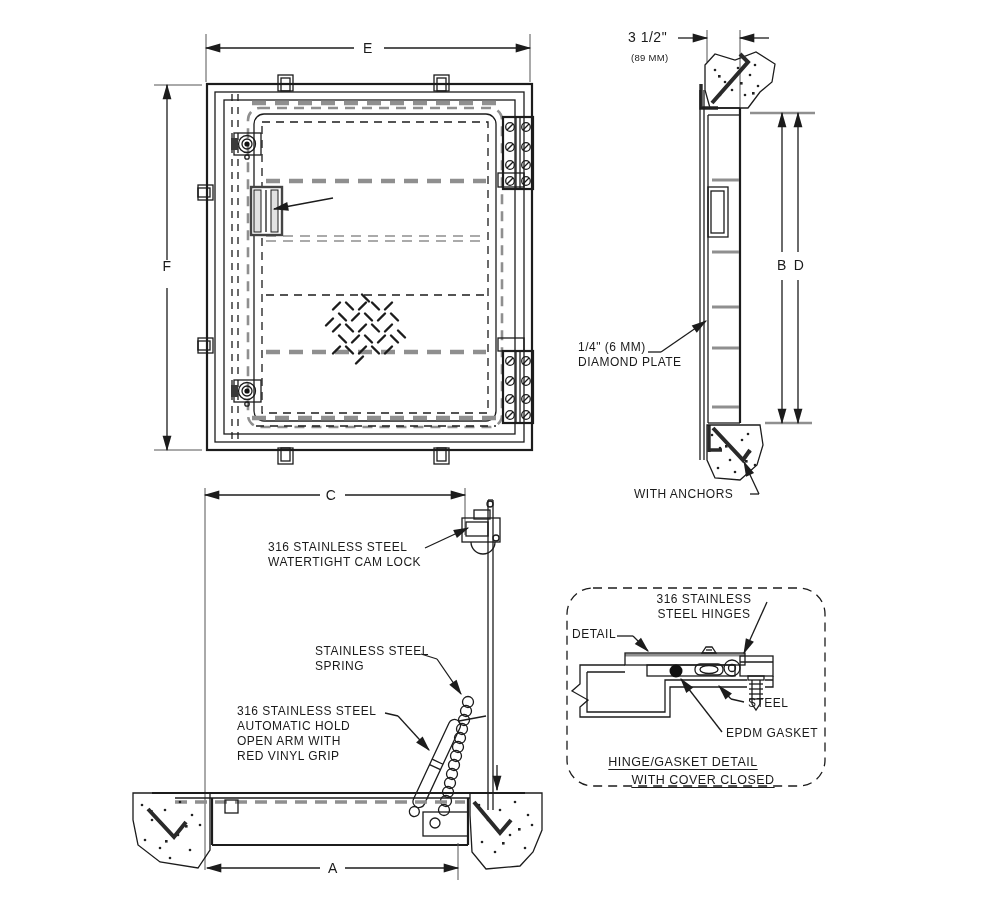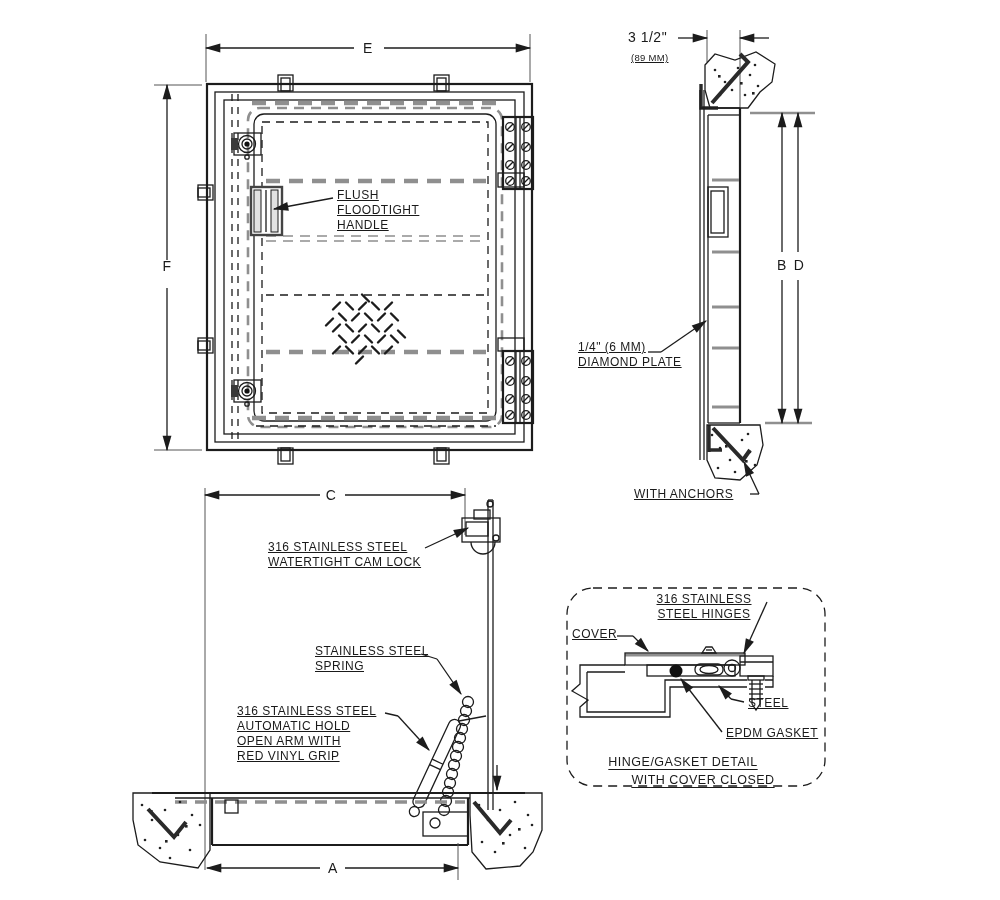--- a/index.html
+++ b/index.html
@@ -4,21 +4,21 @@
 <style>
   html,body{margin:0;padding:0;background:#ffffff;}
   #stage{position:relative;width:1000px;height:900px;background:#fff;overflow:hidden;
          font-family:"Liberation Sans",sans-serif;color:#1a1a1a;}
   svg{position:absolute;overflow:visible;}
   .ln{stroke:#1c1c1c;fill:none;stroke-width:1.3;}
   .ln2{stroke:#1c1c1c;fill:none;stroke-width:2.2;}
   .thin{stroke:#555;fill:none;stroke-width:1;}
   .gryln{stroke:#8f8f8f;fill:none;}
   .lbl{position:absolute;font-size:12px;line-height:15px;letter-spacing:.5px;
-       white-space:pre-line;color:#1a1a1a;text-decoration:underline;}
+       white-space:pre-line;color:#1a1a1a;}
   .dim{position:absolute;font-size:14px;letter-spacing:.5px;text-align:center;color:#1a1a1a;}
   .small{font-size:9.5px;letter-spacing:.3px;}
   .utitle{text-decoration:underline;text-underline-offset:3px;text-align:center;}
 </style>
 </head>
 <body>
 
 <div id="stage">
 
   <svg style="left:140px;top:20px" width="420" height="465" viewBox="0 0 420 465">
@@ -440,23 +440,20 @@
     </g>
     <g>
       <line class="ln" x1="189" y1="122" x2="176" y2="119"></line>
       <line class="ln" x1="176" y1="119" x2="164" y2="106" marker-end="url(#ahd)"></line>
     </g>
     <line class="ln" x1="167" y1="152" x2="126" y2="99" marker-end="url(#ahd)"></line>
   </svg>
 
   <div class="dim" style="left:357px;top:40px;width:22px">E</div>
   <div class="dim" style="left:157px;top:258px;width:20px">F</div>
-  <div class="lbl" style="left:337px;top:188px">FLUSH
-FLOODTIGHT
-HANDLE</div>
 
   <div class="dim" style="left:628px;top:29px;width:52px;text-align:left">3 1/2"</div>
   <div class="lbl small" style="left:631px;top:50px">(89 MM)</div>
   <div class="dim" style="left:774px;top:257px;width:16px">B</div>
   <div class="dim" style="left:791px;top:257px;width:16px">D</div>
   <div class="lbl" style="left:578px;top:340px">1/4" (6 MM)
 DIAMOND PLATE</div>
   <div class="lbl" style="left:634px;top:487px">WITH ANCHORS</div>
 
   <div class="dim" style="left:322px;top:487px;width:18px">C</div>
@@ -465,19 +462,19 @@
 WATERTIGHT CAM LOCK</div>
   <div class="lbl" style="left:315px;top:644px">STAINLESS STEEL
 SPRING</div>
   <div class="lbl" style="left:237px;top:704px">316 STAINLESS STEEL
 AUTOMATIC HOLD
 OPEN ARM WITH
 RED VINYL GRIP</div>
 
   <div class="lbl" style="left:650px;top:592px;width:108px;text-align:center">316 STAINLESS
 STEEL HINGES</div>
-  <div class="lbl" style="left:572px;top:627px">COVER</div>
+  <div class="lbl" style="left:572px;top:627px">DETAIL</div>
   <div class="lbl" style="left:748px;top:696px">STEEL</div>
   <div class="lbl" style="left:726px;top:726px">EPDM GASKET</div>
   <div class="lbl utitle" style="left:588px;top:755px;width:190px;font-size:12.5px">HINGE/GASKET DETAIL</div>
   <div class="lbl utitle" style="left:608px;top:773px;width:190px;font-size:12.5px">WITH COVER CLOSED</div>
 
 </div>
 
 </body></html>

